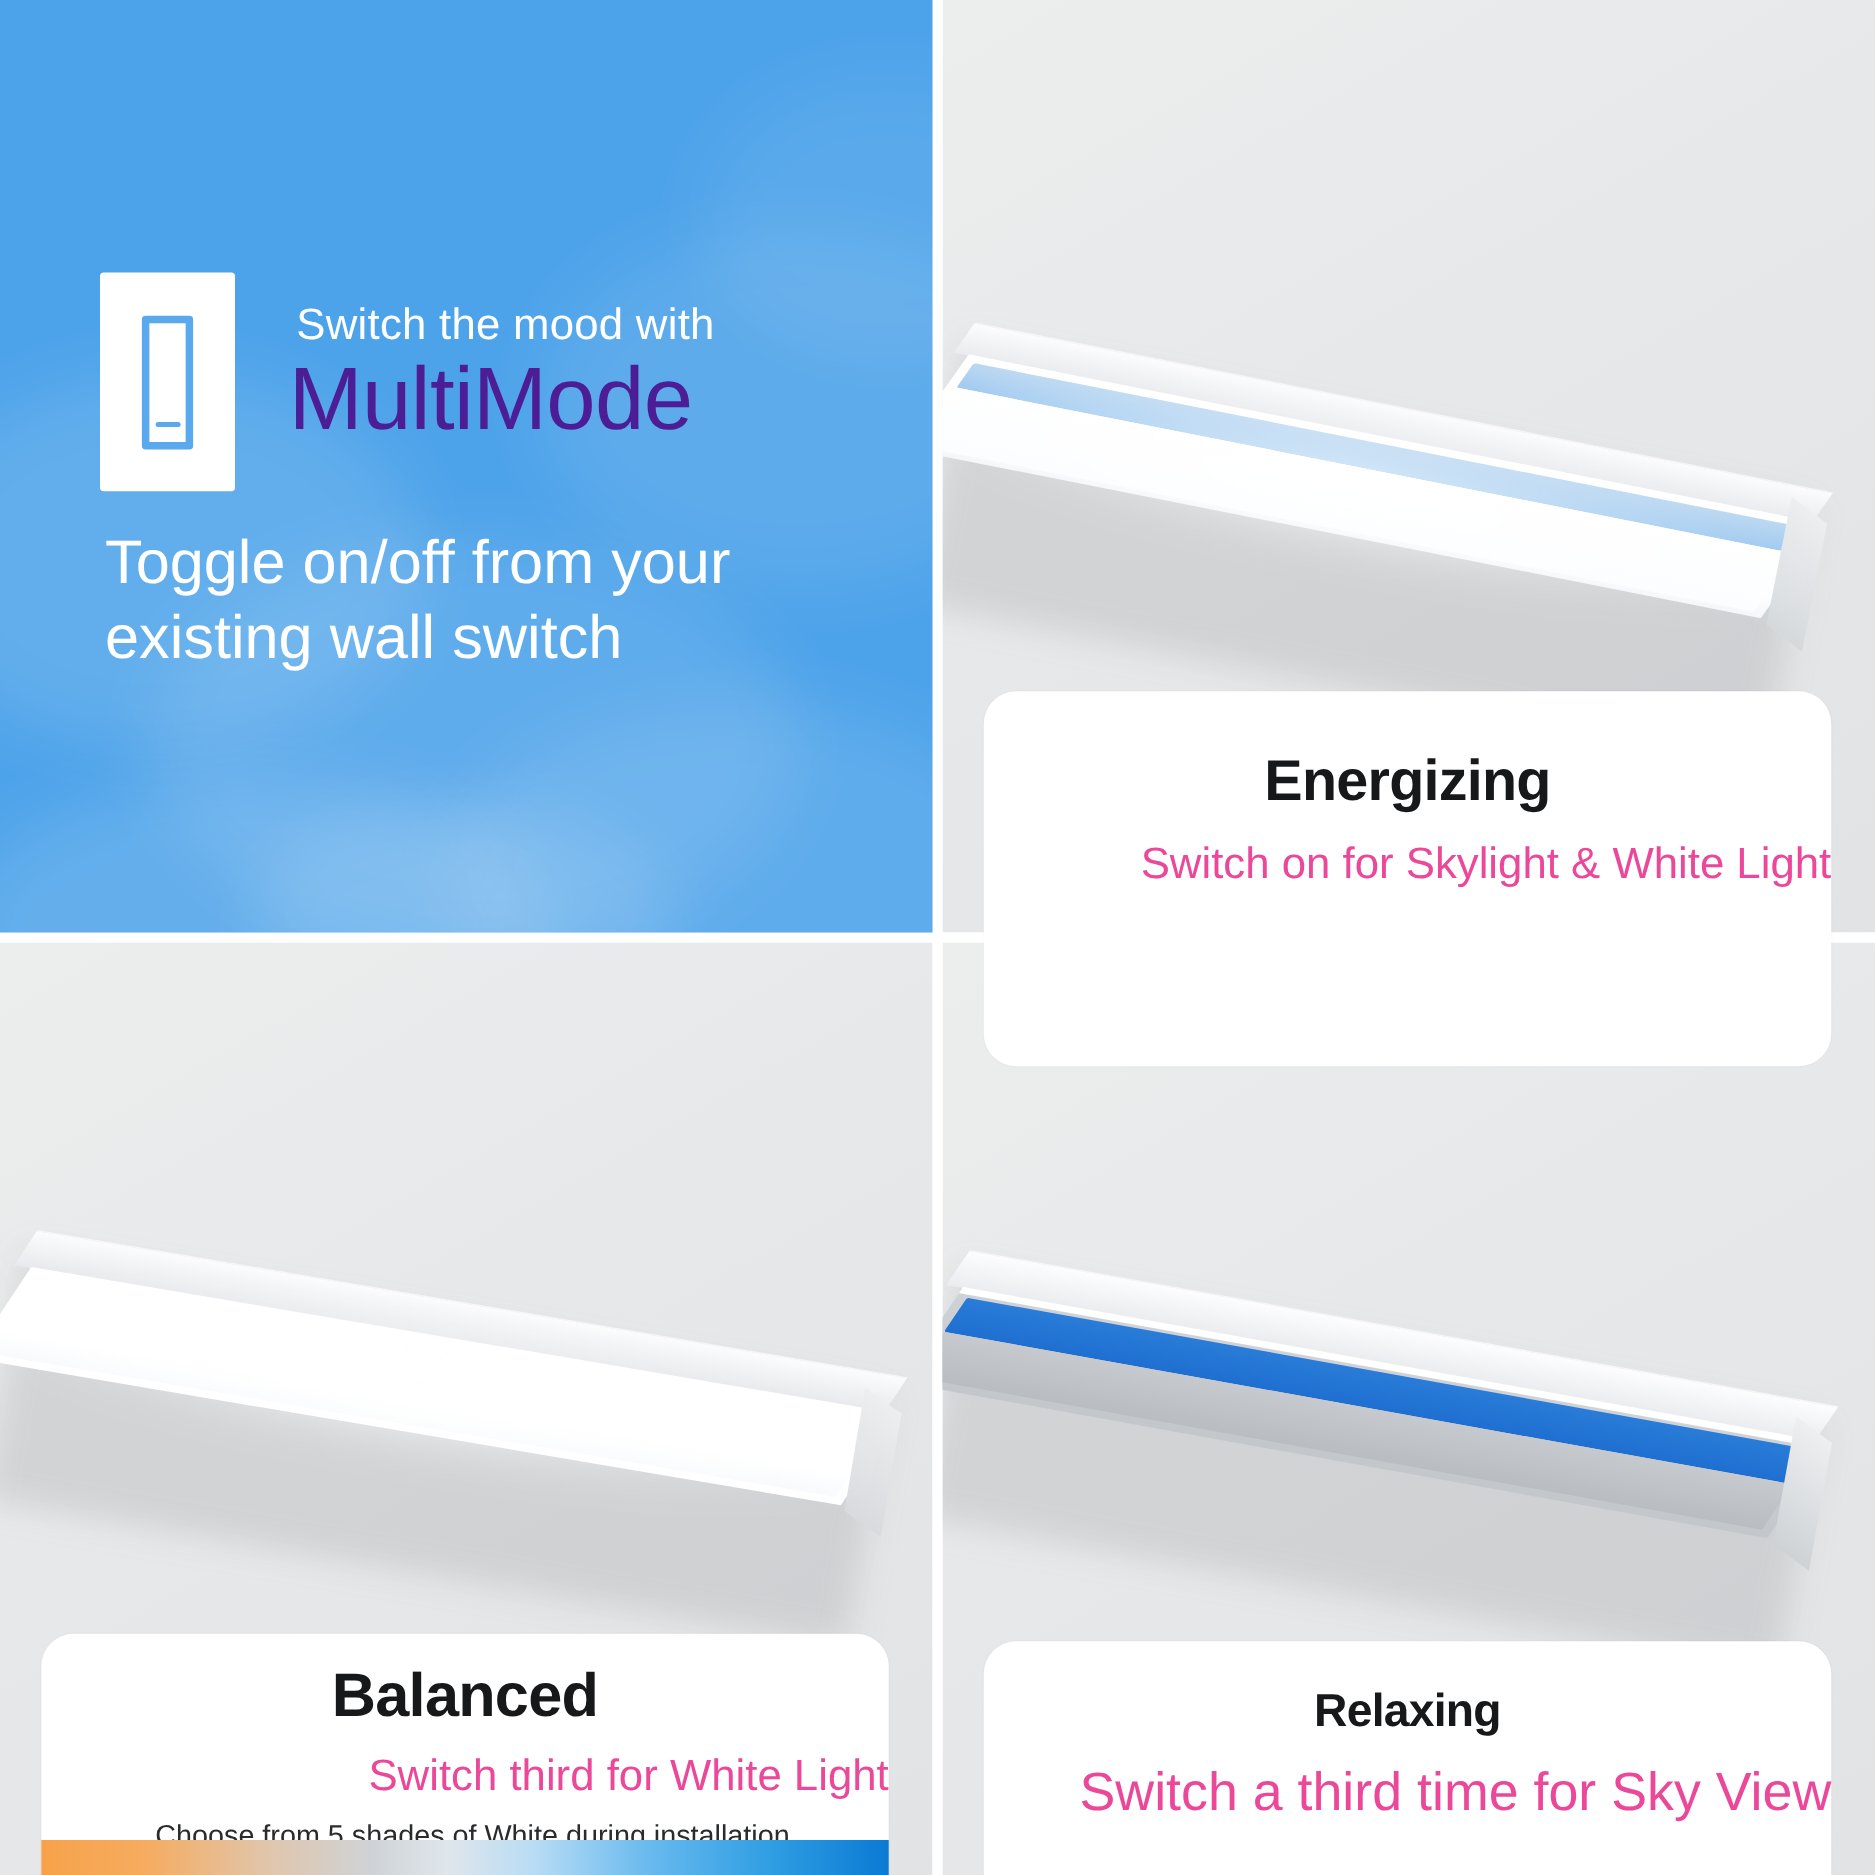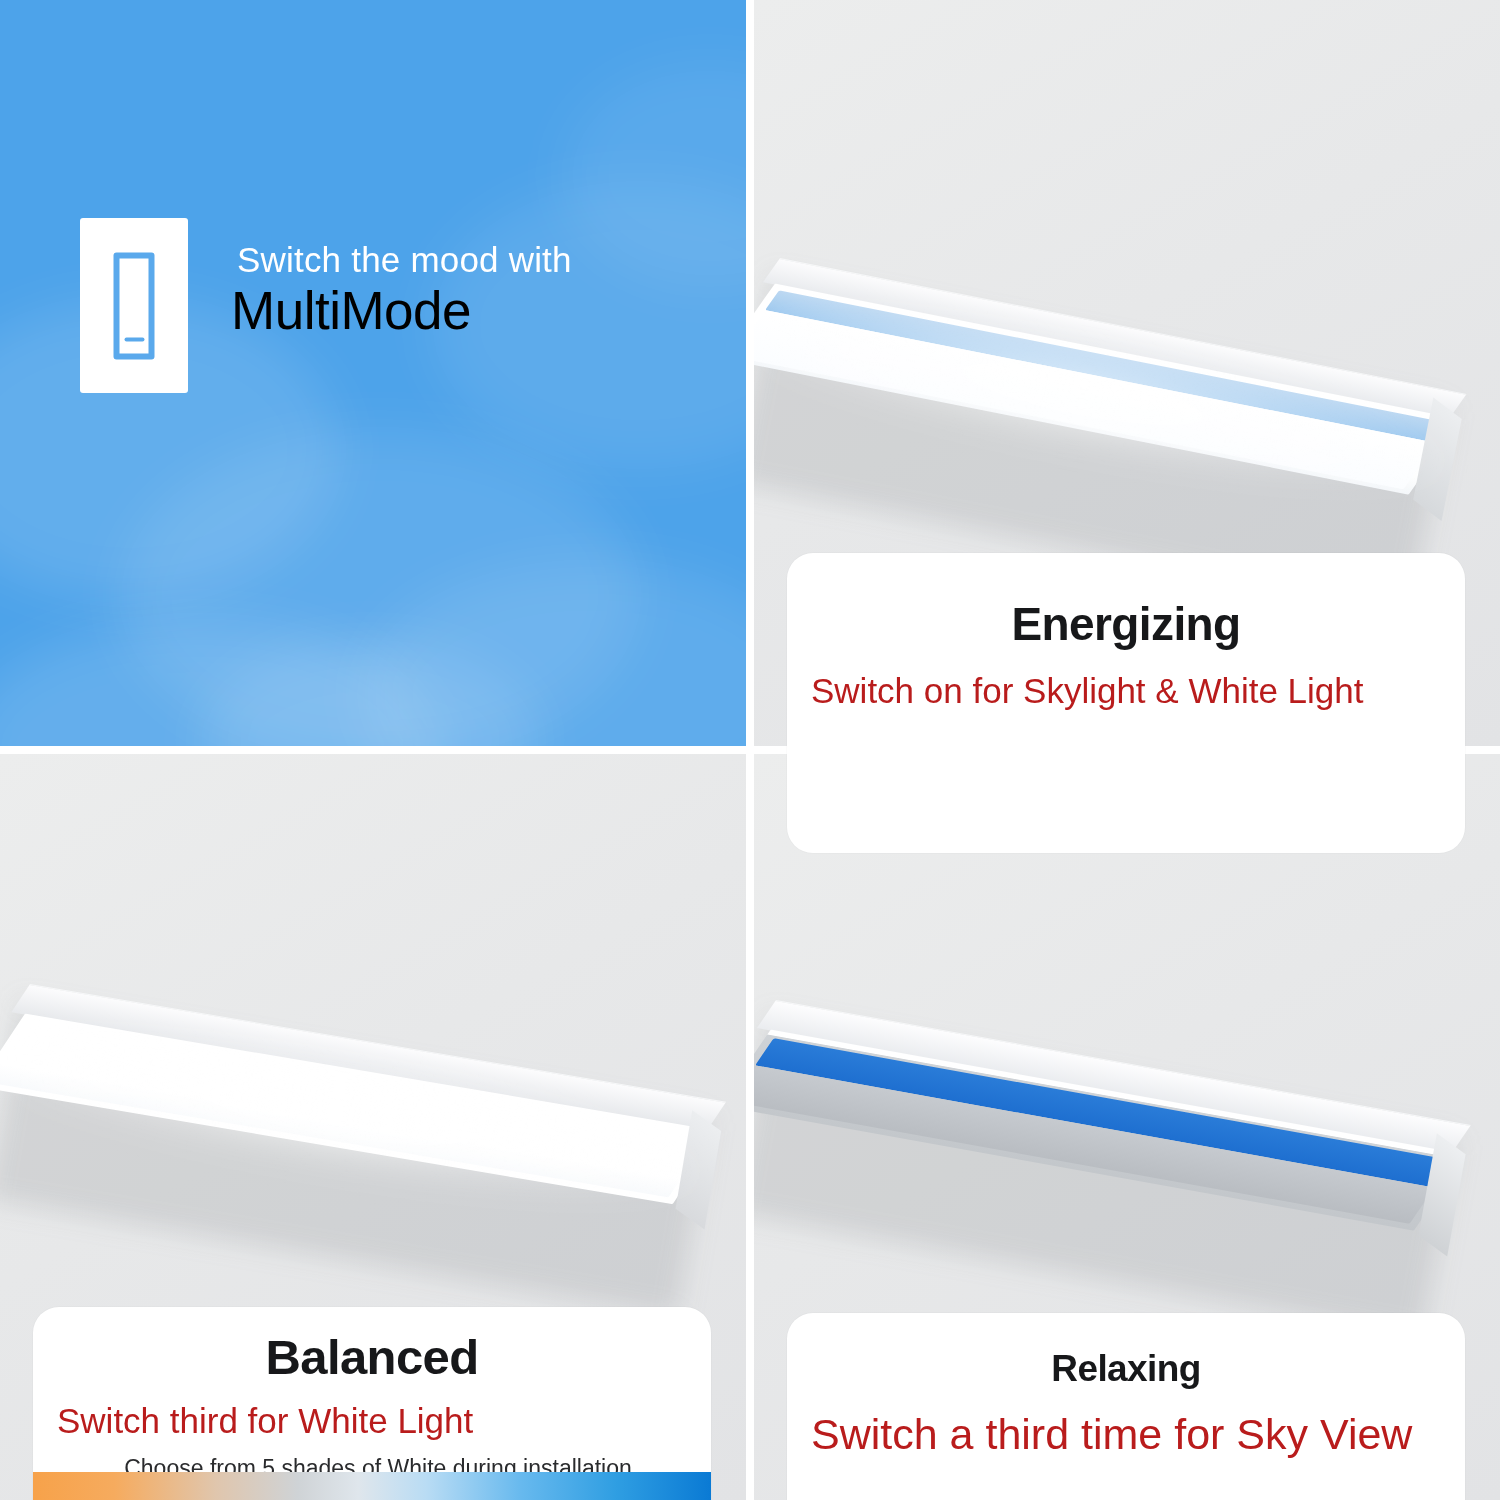--- a/index.html
+++ b/index.html
@@ -87,23 +87,23 @@
     top: 240px;
     font-size: 35px;
     color: #ffffff;
     letter-spacing: 0.2px;
     white-space: nowrap;
   }
   #hero-title {
     position: absolute;
     left: 231px;
     top: 283px;
-    font-size: 53px;
+    font-size: 71px;
     font-weight: 400;
-    color: #000000;
+    color: #4c1d95;
     letter-spacing: -0.5px;
     white-space: nowrap;
     line-height: 1.05;
   }
   #hero-sub {
     position: absolute;
     left: 84px;
     top: 421px;
     width: 630px;
     font-size: 49px;
@@ -161,22 +161,22 @@
     border-radius: 26px;
     box-shadow: 0 0 0 1px rgba(0,0,0,0.015);
   }
   .card-title {
     text-align: center;
     font-weight: 700;
     color: #17181a;
     letter-spacing: -0.6px;
   }
   .card-sub {
-    text-align: left;
-    color: #b91c1c;
+    text-align: right;
+    color: #ec4899;
     padding-left: 24px;
   }
   .card-note {
     text-align: center;
     color: #2a2b2d;
     margin-left: 12px;
   }
 
   #card-energizing { left: 787px; top: 553px; width: 678px; height: 300px; }
   #card-energizing .card-title { margin-top: 44px; font-size: 46px; text-align: center; }
@@ -225,20 +225,21 @@
     <div class="cloud c7"></div>
 
     <div id="switch-plate">
       <div id="switch-rocker">
         <div id="switch-dash"></div>
       </div>
     </div>
 
     <div id="hero-eyebrow">Switch the mood with</div>
     <div id="hero-title">MultiMode</div>
+    <div id="hero-sub">Toggle on/off from your existing wall switch</div>
   </div>
 
   <div class="quad" id="q-tr">
     <div class="photo">
 
       <div class="fx-shadow" style="left:18px; top:276px; width:690px; height:210px; transform: rotate(11deg); transform-origin:left top;"></div>
 
       <div class="fixture" style="left:26px; top:258px; transform: rotate(11.2deg);">
 
         <div class="fx-top" style="left:0; top:0; width:700px; height:26px; transform: skewX(-24deg); transform-origin:left top; background: linear-gradient(to bottom,#fcfcfd,#e9ebee);"></div>

